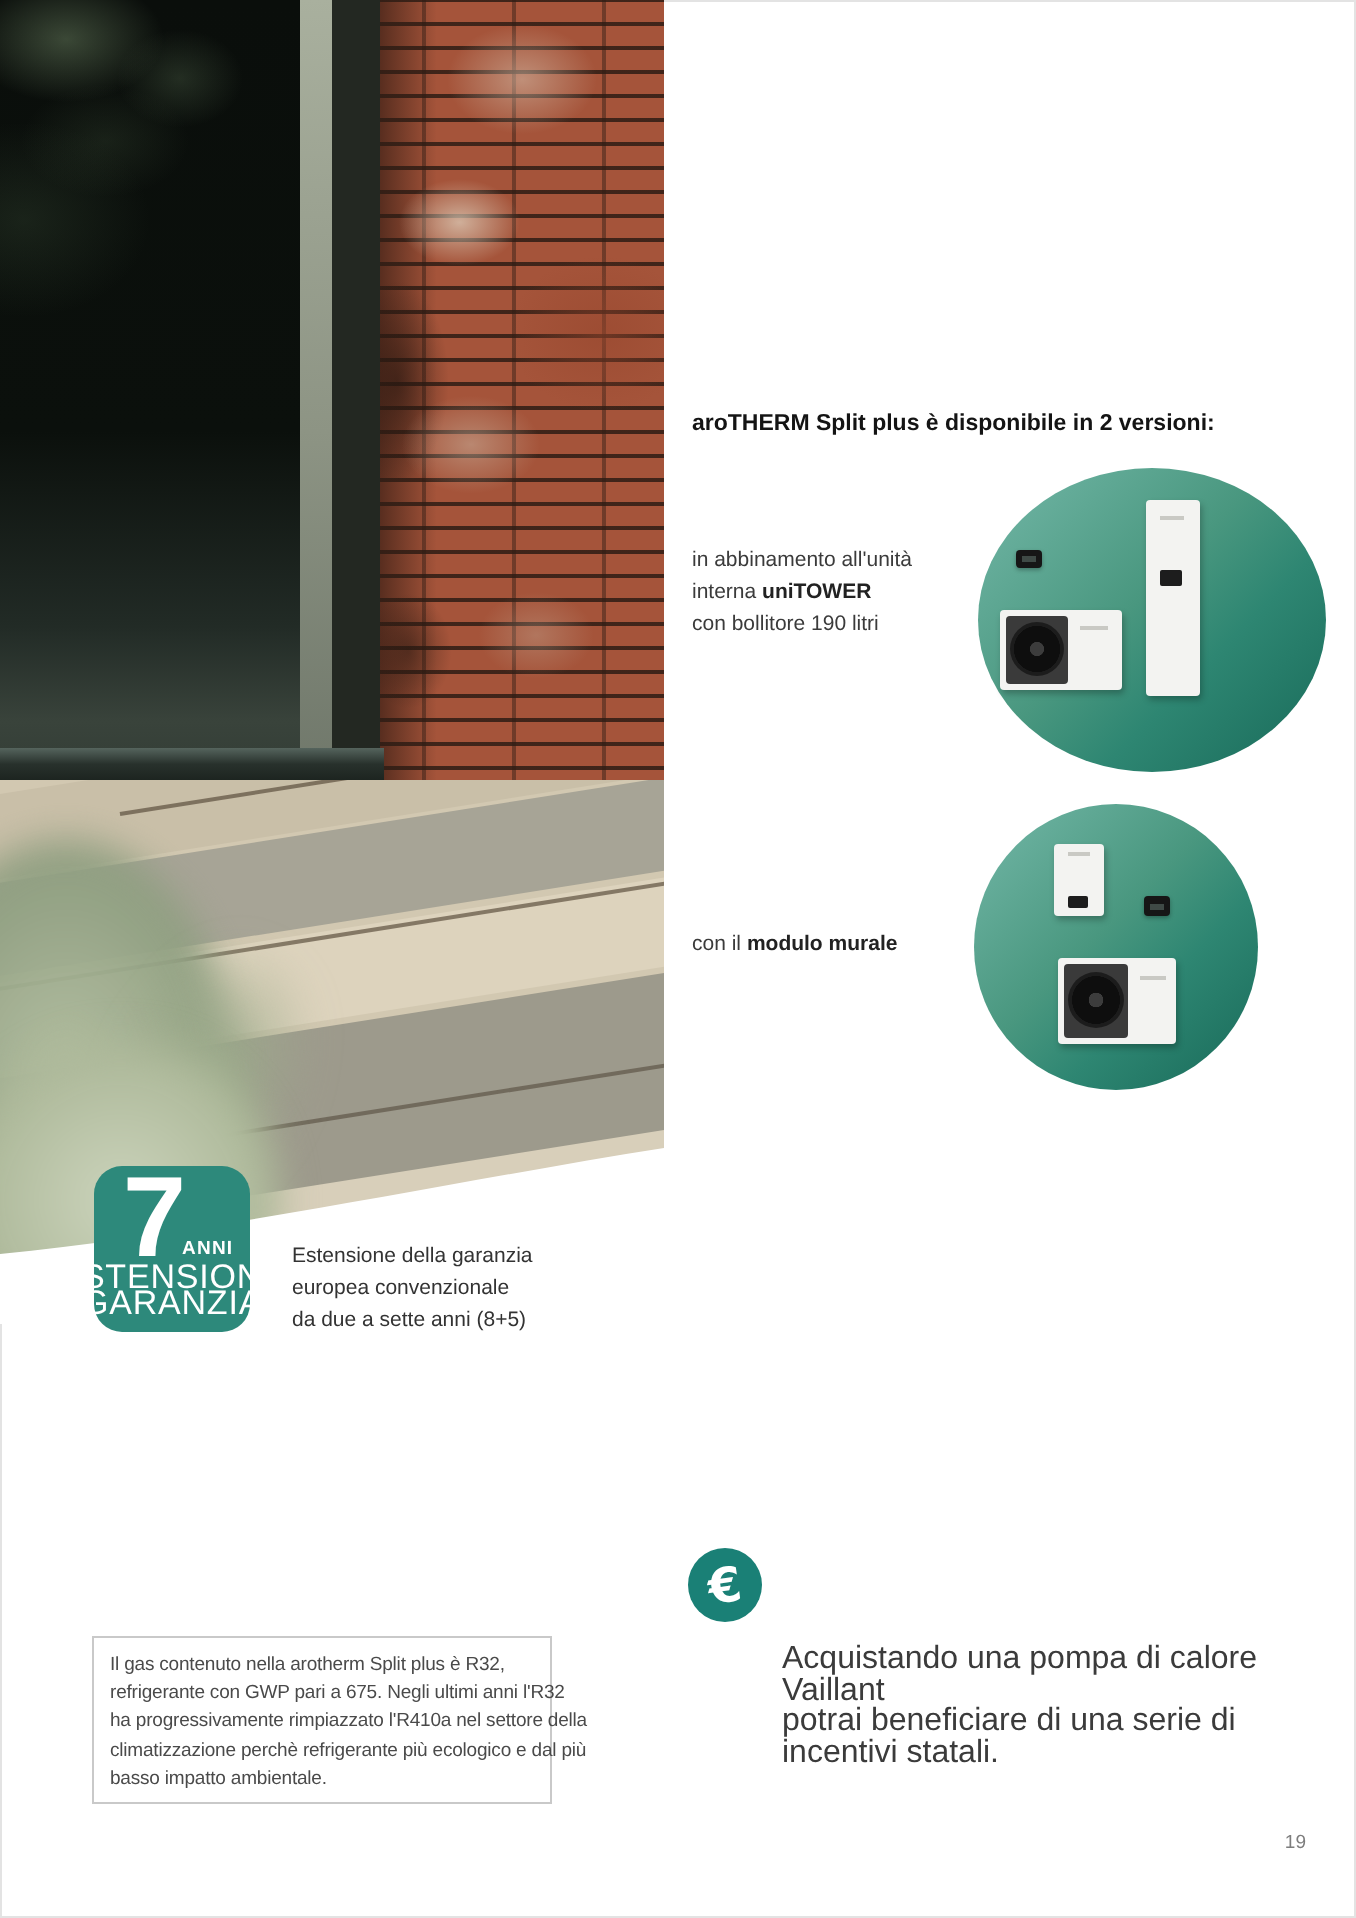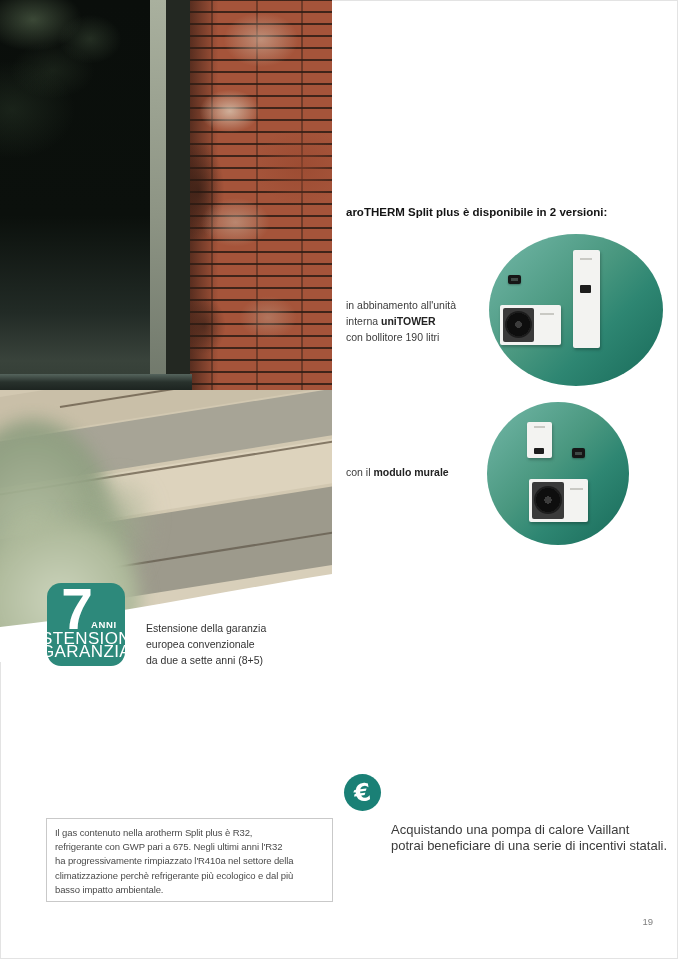--- a/index.html
+++ b/index.html
@@ -77,21 +77,21 @@
   }
   .badge-top{display:flex;align-items:flex-end;margin-left:6px;}
   .badge-num{font-size:57px;font-weight:bold;line-height:48px;letter-spacing:-2px;}
   .badge-anni{font-size:9.5px;font-weight:bold;letter-spacing:.6px;margin-bottom:3px;}
   .badge-line{font-size:17px;font-weight:normal;letter-spacing:.4px;line-height:12.5px;}
   .warranty-desc{position:absolute;left:146px;top:620px;font-size:10.5px;line-height:16px;color:#333;}
 
   
   .heading{position:absolute;left:346px;top:206px;width:310px;font-size:11.5px;font-weight:bold;color:#141414;}
   .caption{position:absolute;font-size:10.5px;line-height:16px;color:#3b3b3b;}
-  .cap1{left:346px;top:297px;}
+  .cap1{left:346px;top:272px;}
   .cap2{left:346px;top:464px;}
   .caption b{color:#222;}
 
   .pcircle{position:absolute;border-radius:50%;
     background:linear-gradient(135deg,#74b8a8 0%,#49977f 45%,#2e8672 65%,#186a59 100%);}
   .pc1{left:489px;top:234px;width:174px;height:152px;}
   .pc2{left:487px;top:402px;width:142px;height:143px;}
   .unit{position:absolute;background:#f3f3f1;border-radius:2px;box-shadow:1px 2px 3px rgba(0,0,0,.25);}
   .disp{position:absolute;background:#1d1d1d;border-radius:1px;}
   .ctrl{position:absolute;background:#161616;border-radius:2px;box-shadow:0 1px 2px rgba(0,0,0,.3);}
@@ -100,27 +100,27 @@
   .fan{position:absolute;border-radius:50%;background:radial-gradient(circle,#3c3c3c 0 18%,#0e0e0e 19% 60%,#1c1c1c 61% 78%,#0a0a0a 79% 100%);}
   .brandline{position:absolute;height:2px;background:#c9c9c4;}
 
   
   .euro{
     position:absolute;left:344px;top:774px;width:37px;height:37px;border-radius:50%;
     background:#1a8076;color:#fff;display:flex;align-items:center;justify-content:center;
   }
   .euro-sym{font-family:"DejaVu Sans",sans-serif;font-size:24px;font-weight:bold;transform:rotate(-8deg);line-height:1;}
   .eco-title{position:absolute;left:391px;top:776px;font-size:10.5px;font-weight:bold;line-height:15.5px;color:#00837b;}
-  .eco-body{position:absolute;left:391px;top:822px;font-size:13px;line-height:15.5px;color:#3b3b3b;}
+  .eco-body{position:absolute;left:391px;top:822px;font-size:16px;line-height:15.5px;color:#3b3b3b;}
   .eco-info{position:absolute;left:391px;top:864px;font-size:10.5px;line-height:15.5px;color:#3b3b3b;}
   .eco-link{display:block;font-weight:bold;color:#00837b;cursor:pointer;text-decoration:none;}
 
   
   .note-box{
-    position:absolute;left:46px;top:818px;width:287px;height:84px;box-sizing:border-box;
+    position:absolute;left:46px;top:818px;width:230px;height:84px;box-sizing:border-box;
     border:1px solid #c9c9c9;padding:7px 8px;background:#fff;
   }
   .note-text{font-size:9.5px;line-height:14.2px;color:#4a4a4a;letter-spacing:-.1px;}
 
   .pagenum{position:absolute;right:25px;top:916px;font-size:9.5px;color:#7d7d7d;}
 </style>
 </head>
 <body>
 
 <div class="page">

